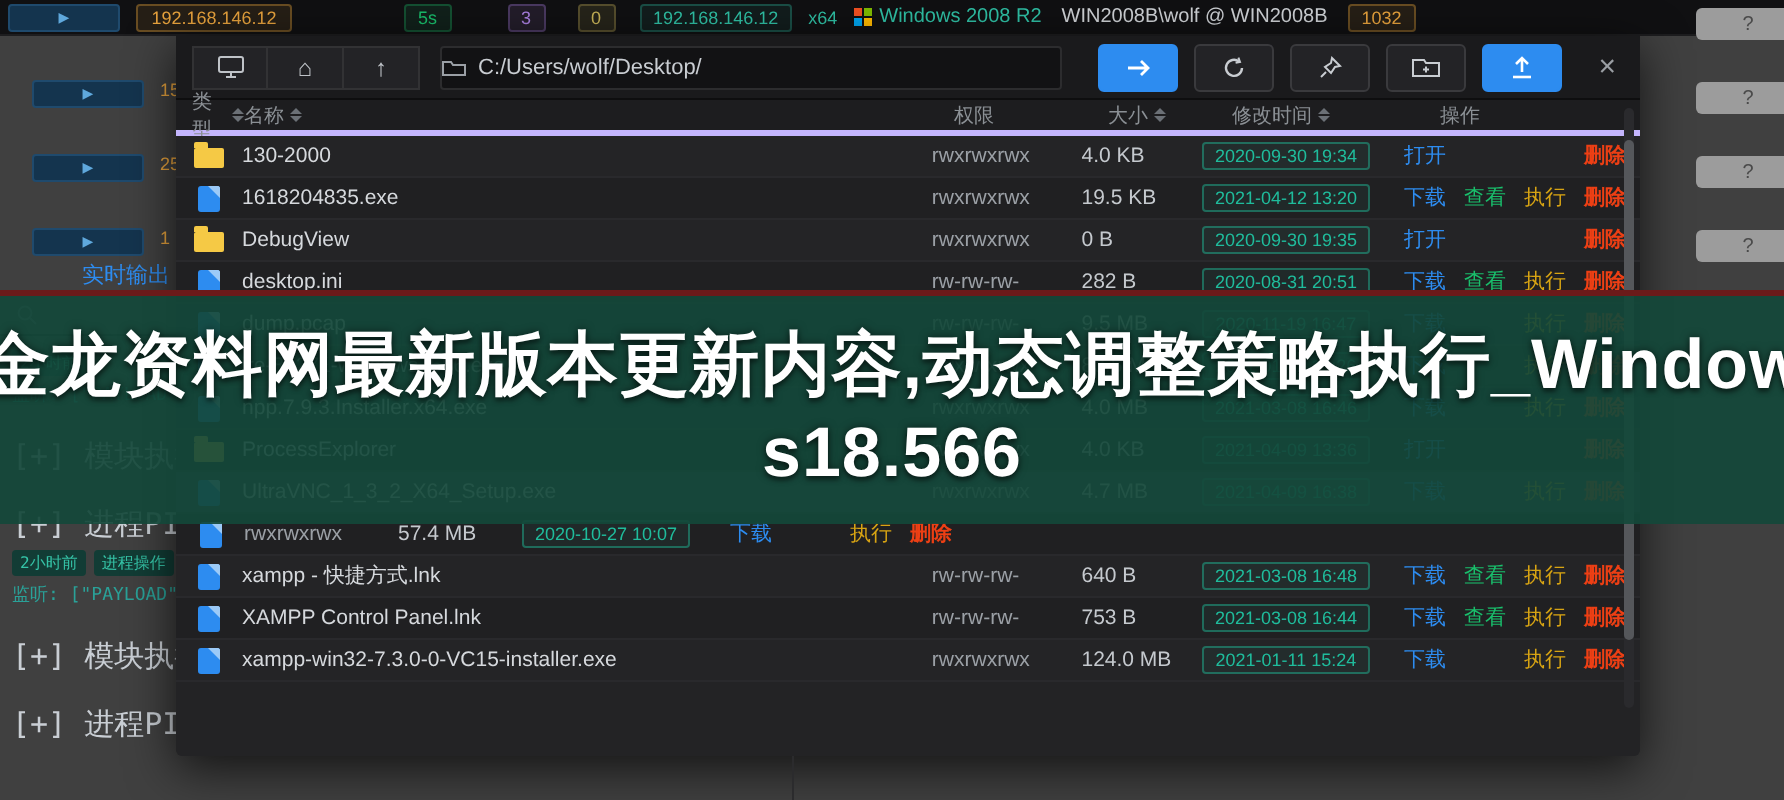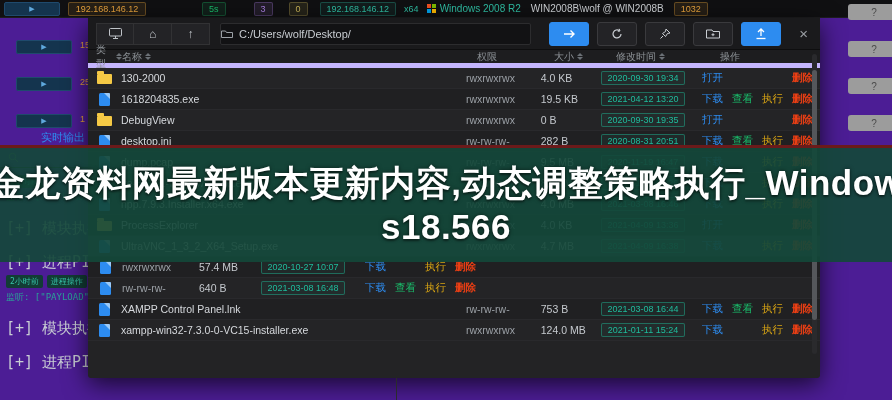--- a/index.html
+++ b/index.html
@@ -1,18 +1,18 @@
 <!DOCTYPE html>
 <html><head>
 <meta charset="utf-8">
 <style>
   * { margin:0; padding:0; box-sizing:border-box; }
   html,body { width:892px; height:400px; overflow:hidden; background:#050506;
     font-family:"Liberation Sans","DejaVu Sans",sans-serif; }
-  .stage { position:relative; width:892px; height:400px; background:#4c1d95; overflow:hidden; }
+  .stage { position:relative; width:892px; height:400px; background:#404040; overflow:hidden; }
 
   
   .bg-toprow { position:absolute; left:0; top:0; width:892px; height:18px;
     background:#101012; border-bottom:1px solid #1d1d1f; display:flex; align-items:center; }
   .play-btn { width:56px; height:14px; margin-left:4px; background:#14344e; border:1px solid #1f4a6d;
     border-radius:2px; color:#5fa8dc; font-size:7px; display:flex; align-items:center; justify-content:center; }
   .pill { font-size:9px; border-radius:2px; padding:1px 6px; white-space:nowrap; }
   .pill-ip { margin-left:8px; width:78px; text-align:center; color:#e8a33d; background:rgba(232,163,61,.10); border:1px solid rgba(232,163,61,.35); }
   .pill-green { margin-left:56px; color:#19be6b; background:rgba(25,190,107,.10); border:1px solid rgba(25,190,107,.3); }
   .pill-purple { margin-left:28px; color:#a97fe0; background:rgba(169,127,224,.12); border:1px solid rgba(169,127,224,.3); }
@@ -54,21 +54,21 @@
   .tb-btn + .tb-btn { border-left:none; }
   .path-box { flex:1; height:22px; margin:0 10px; background:#121214; border:1px solid #2c2c2e;
     border-radius:2px; display:flex; align-items:center; gap:6px; padding:0 0; overflow:hidden; }
   .path-text { color:#c9cdd2; font-size:11px; white-space:nowrap; }
   .tb-act { width:40px; height:24px; border-radius:3px; display:flex; align-items:center; justify-content:center;
     margin-left:8px; background:#232326; border:1px solid #3a3a3d; color:#c9cdd2; font-size:12px; }
   .tb-act.blue { background:#2d8cf0; border-color:#2d8cf0; color:#fff; }
   .close-x { margin-left:18px; margin-right:2px; color:#9a9ea3; font-size:15px; line-height:1; }
 
   .thead { display:flex; align-items:center; height:18px; background:#1d1d1f;
-    border-bottom:5px solid #c4b5fd; color:#8b9095; font-size:10px; }
+    border-bottom:3px solid #c4b5fd; color:#8b9095; font-size:10px; }
   .rows { position:relative; }
   .trow { display:flex; align-items:center; height:21px; border-bottom:1px solid #29292c; font-size:10.5px; }
   .trow:nth-child(odd) { background:#242426; }
   .trow:nth-child(even) { background:#202022; }
   .trow.hl { background:#3a3a3d; }
   .col-type { width:34px; display:flex; justify-content:center; }
   .col-name { width:355px; color:#d6d9dd; white-space:nowrap; overflow:hidden; }
   .col-perm { width:77px; color:#9ba0a6; }
   .col-size { width:62px; color:#c5c9ce; }
   .col-mtime { width:104px; }
@@ -431,20 +431,21 @@
             <span class="op op-blue">下载</span>
             <span class="op"></span>
             <span class="op op-warn">执行</span>
             <span class="op op-del">删除</span>
           </span>
         </div>
         <div class="trow">
           <span class="col-type">
             <span class="ico-file"></span>
           </span>
+          <span class="col-name">xampp - 快捷方式.lnk</span>
           <span class="col-perm">rw-rw-rw-</span>
           <span class="col-size">640 B</span>
           <span class="col-mtime"><span class="date-box">2021-03-08 16:48</span></span>
           <span class="col-ops">
             <span class="op op-blue">下载</span>
             <span class="op op-green">查看</span>
             <span class="op op-warn">执行</span>
             <span class="op op-del">删除</span>
           </span>
         </div>

